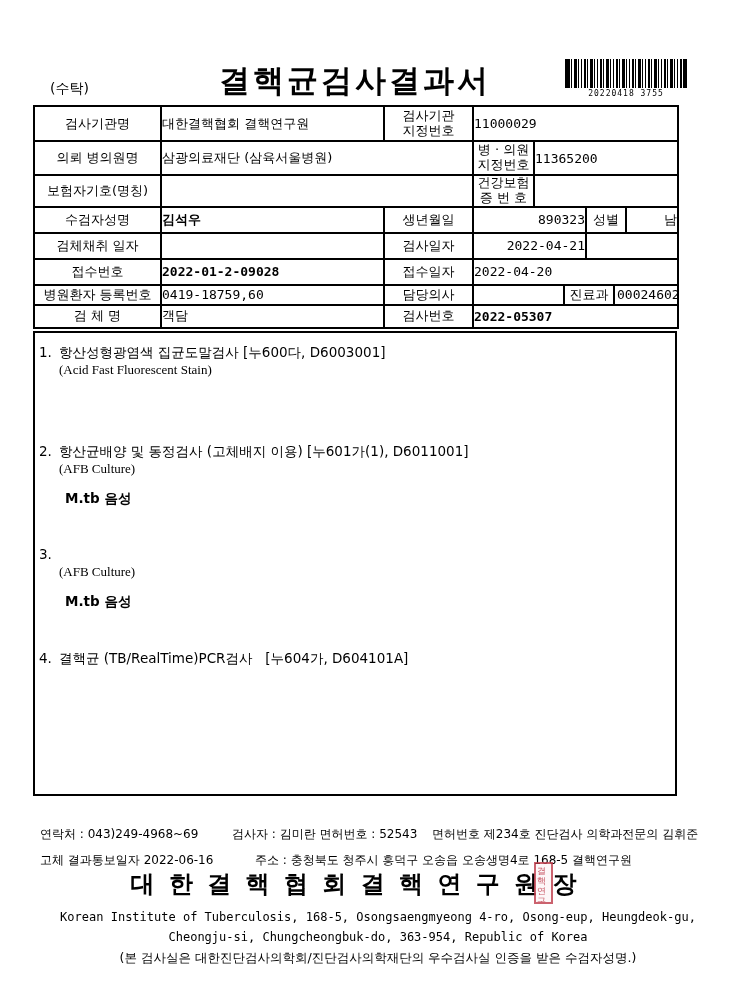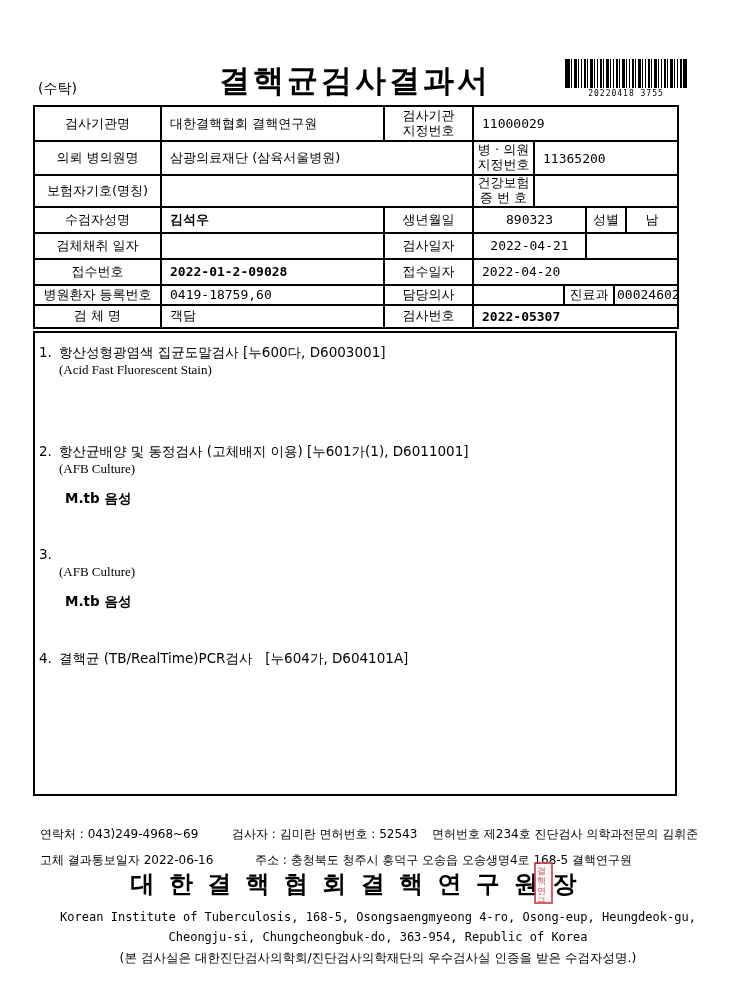--- a/index.html
+++ b/index.html
@@ -1,21 +1,21 @@
 <!DOCTYPE html>
 <html><head>
 <meta charset="utf-8">
 <style>
   * { margin:0; padding:0; box-sizing:border-box; }
   html,body { background:#888; }
   .page {
     position:relative; width:756px; height:1001px; background:#fff;
     font-family:"DejaVu Sans", sans-serif; color:#000; margin:0 auto; overflow:hidden;
   }
-  .consignment { position:absolute; left:38px; top:80px; font-size:14px; }
+  .consignment { position:absolute; left:50px; top:80px; font-size:14px; }
   .title {
     position:absolute; left:33px; top:60px; width:644px; text-align:center;
     font-size:31px; font-weight:bold; letter-spacing:3px;
   }
   .barcode-wrap { position:absolute; left:565px; top:59px; width:122px; text-align:center; }
   .barcode-bars {
     width:122px; height:29px;
     background:repeating-linear-gradient(90deg,
       #000 0 2px, #fff 2px 3px, #000 3px 4px, #fff 4px 6px,
       #000 6px 9px, #fff 9px 10px, #000 10px 11px, #fff 11px 13px,
@@ -23,26 +23,26 @@
     border-left:3px solid #000; border-right:3px solid #000;
   }
   .barcode-text { font-family:"DejaVu Sans Mono", monospace; font-size:8px; letter-spacing:1px; margin-top:1px; }
 
   table.info {
     position:absolute; left:33px; top:105px; width:644px;
     border-collapse:collapse; table-layout:fixed;
   }
   table.info td { border:2px solid #000; font-size:13px; overflow:hidden; }
   td.lbl { text-align:center; vertical-align:middle; }
-  td.val { text-align:left; vertical-align:middle; padding-left:8px; }
+  td.val { text-align:left; vertical-align:middle; }
   td.pre { white-space:pre-line; line-height:1.15; }
   td.small { font-size:11.5px; }
   td.tiny { font-size:9px; font-family:"DejaVu Sans Mono", monospace; text-align:center; padding-left:2px; }
   td.bold { font-weight:bold; }
-  td.center { text-align:center; padding-left:0; }
+  td.center { text-align:right; padding-left:0; }
   td.num { font-family:"DejaVu Sans Mono", monospace; font-size:13px; }
   tr.r1 td{height:35px} tr.r2 td{height:34px} tr.r3 td{height:31px}
   tr.r4 td{height:26px} tr.r5 td{height:26px} tr.r6 td{height:26px}
   tr.r7 td{height:19px} tr.r8 td{height:23px}
 
   .results-box {
     position:absolute; left:33px; top:331px; width:644px; height:465px;
     border:2px solid #000; background:#fff;
   }
   .result-item { position:absolute; left:4px; right:4px; }

